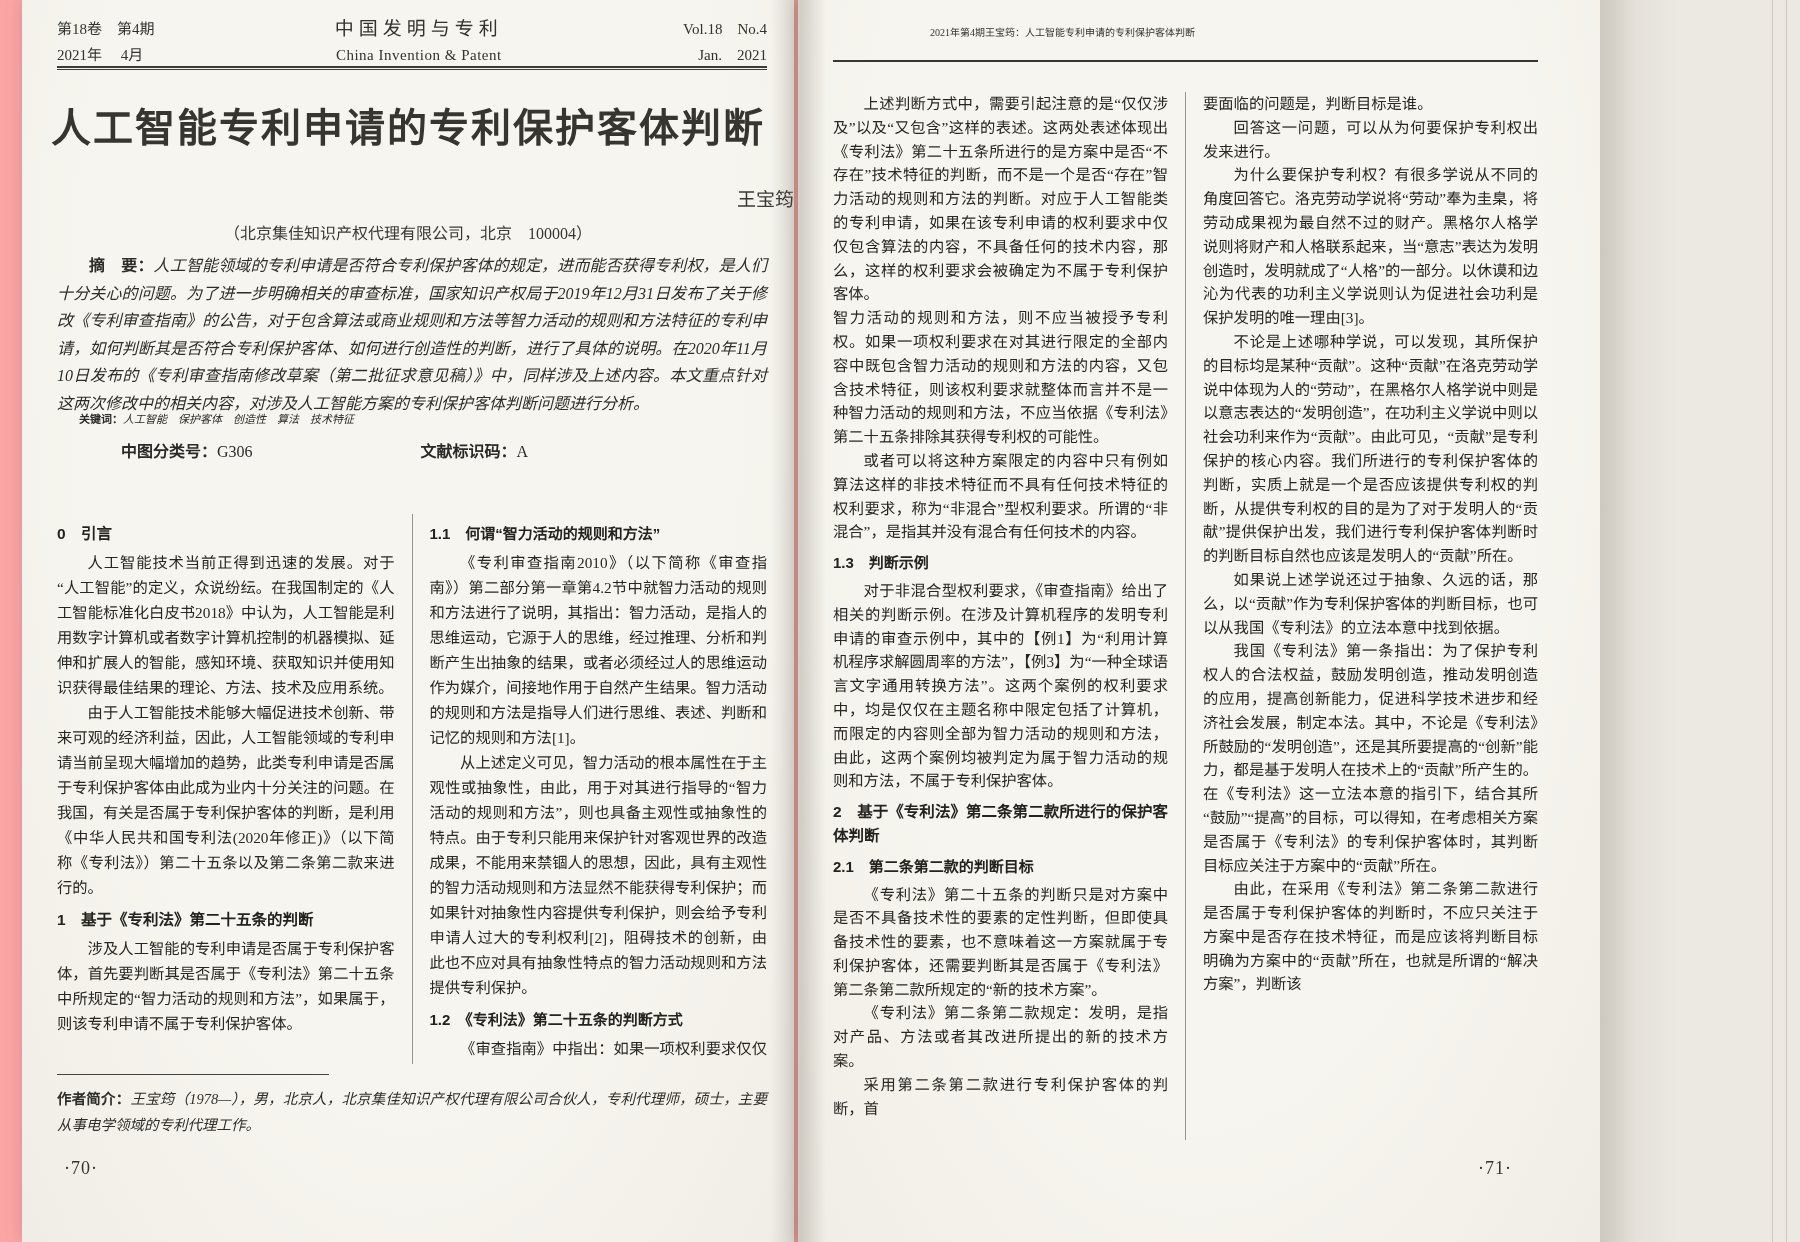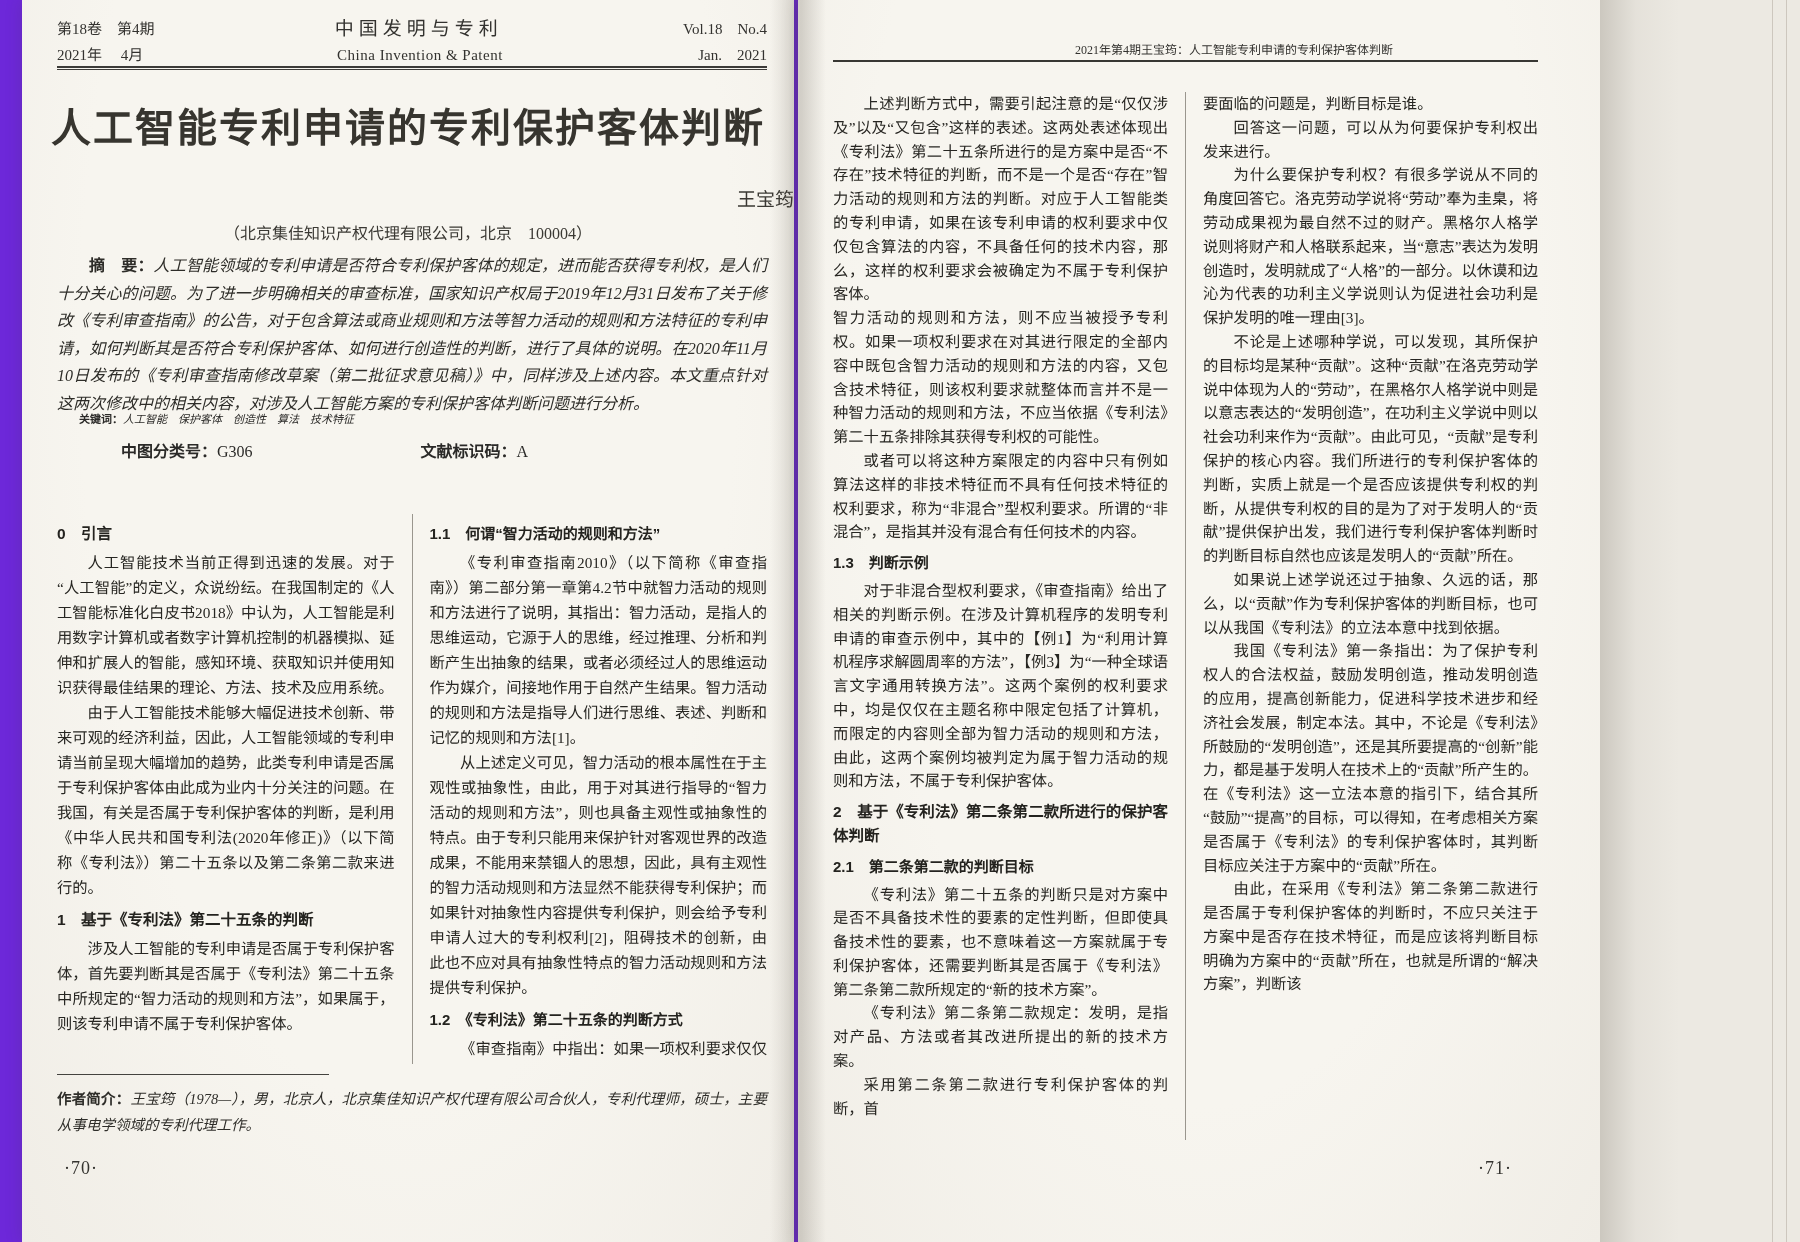--- a/index.html
+++ b/index.html
@@ -4,21 +4,21 @@
 <title>中国发明与专利 - 扫描页</title>
 <style>
   * { margin:0; padding:0; box-sizing:border-box; }
   html,body { width:1800px; height:1242px; }
   body {
     font-family:"Liberation Serif","DejaVu Serif",serif;
     background:#efece6;
     color:#2b2a28;
     overflow:hidden;
   }
-  .spread { position:relative; width:1800px; height:1242px; background:#6d28d9; }
+  .spread { position:relative; width:1800px; height:1242px; background:#fca5a5; }
 
   .page {
     position:absolute; top:0; height:1242px;
     background:radial-gradient(ellipse at 50% 28%, #f7f5ef 60%, #f0ede6 100%);
     box-shadow:0 0 16px rgba(60,55,45,.18);
   }
   .page-left  { left:22px;  width:772px; }
   .page-right { left:798px; width:802px; }
 
   .gutter-shadow {
@@ -33,21 +33,21 @@
   .edge-line { position:absolute; top:0; height:1242px; width:1px; background:rgba(110,100,85,.25); }
 
   
   .pl-header {
     position:absolute; left:35px; right:27px; top:16px;
     display:flex; justify-content:space-between; align-items:flex-start;
     font-size:15px; line-height:26px; color:#33322f;
   }
   .ph-left div, .ph-right div { white-space:nowrap; }
   .ph-right { text-align:right; }
-  .ph-center { text-align:right; }
+  .ph-center { text-align:center; }
   .journal-cn { font-size:19px; letter-spacing:5px; font-weight:500; }
   .journal-en { font-size:15px; letter-spacing:.5px; }
   .double-rule {
     position:absolute; left:35px; right:27px; top:66px; height:4px;
     border-top:2px solid #3c3b38; border-bottom:1.5px solid #3c3b38;
   }
 
   
   .title {
     position:absolute; left:0; right:0; top:96px;
@@ -100,23 +100,23 @@
   .footnote {
     position:absolute; left:35px; right:27px; top:1086px;
     font-size:14.5px; line-height:26px; font-style:italic; text-align:justify; color:#2e2d29;
   }
   .pagenum { position:absolute; top:1158px; font-size:18px; color:#34332f; letter-spacing:1px; }
   .pn-left  { left:42px; }
   .pn-right { right:88px; }
 
   
   .pr-header {
-    position:absolute; left:132px; right:62px; top:40px;
-    display:flex; justify-content:center; align-items:baseline;
-    font-size:12px; color:#33322f;
+    position:absolute; left:132px; right:62px; top:24px;
+    display:flex; justify-content:flex-start; align-items:baseline;
+    font-size:10px; color:#33322f;
   }
   .single-rule { position:absolute; left:35px; right:62px; top:60px; border-top:2.5px solid #383733; }
 </style>
 </head>
 <body>
 
 <div class="spread">
 
   <div class="page page-left">
 

